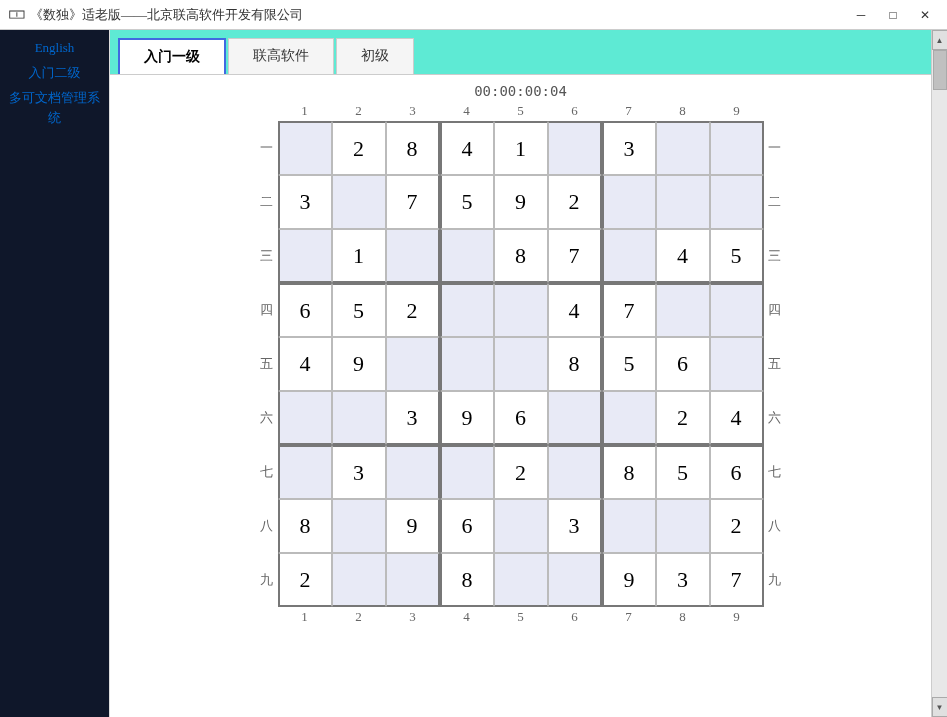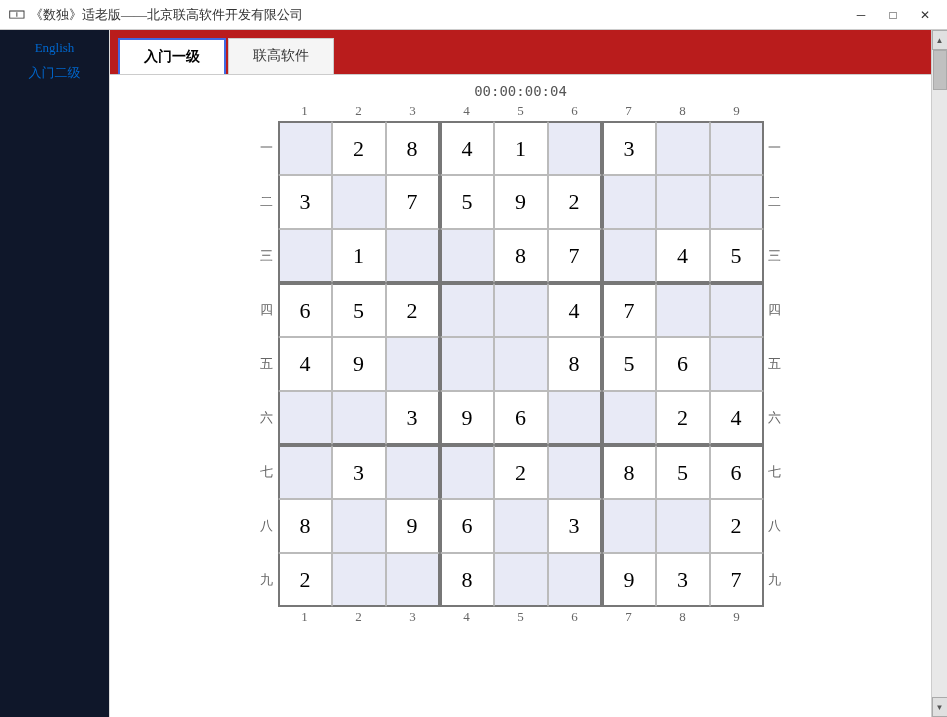--- a/index.html
+++ b/index.html
@@ -119,21 +119,21 @@
       display: flex;
       flex-direction: column;
       background: #fff;
       overflow: hidden;
     }
 
     
     .tab-bar {
       display: flex;
       padding: 8px 8px 0 8px;
-      background: #b91c1c;
+      background: #5eead4;
       border-bottom: 1px solid #ccc;
       font-family: Liberation Serif, serif;
     }
     .tab {
       padding: 8px 24px;
       font-size: 14px;
       border: 1px solid #ccc;
       background: #f5f5f5;
       cursor: pointer;
       color: #333;
@@ -239,27 +239,29 @@
     <button class="title-btn">□</button>
     <button class="title-btn close">✕</button>
   </div>
 </div>
 
 <div class="main-content">
 
   <div class="sidebar">
     <a>English</a>
     <a>入门二级</a>
+    <a>多可文档管理系统</a>
   </div>
 
   <div class="center-area">
 
     <div class="tab-bar">
     <div class="tab active">入门一级</div>
         <div class="tab">联高软件</div>
+        <div class="tab">初级</div>
       </div>
 
     <div class="timer-row">00:00:00:04</div>
 
     <div class="sudoku-container">
 
       <div id="col-labels-top" style="display:flex; width:510px; margin-left:24px; margin-bottom:2px;">
       <div style="width: 0px;"></div>
           <div style="width: 54px; text-align: center; font-size: 13px; color: rgb(102, 102, 102);">1</div>
           <div style="width: 54px; text-align: center; font-size: 13px; color: rgb(102, 102, 102);">2</div>

